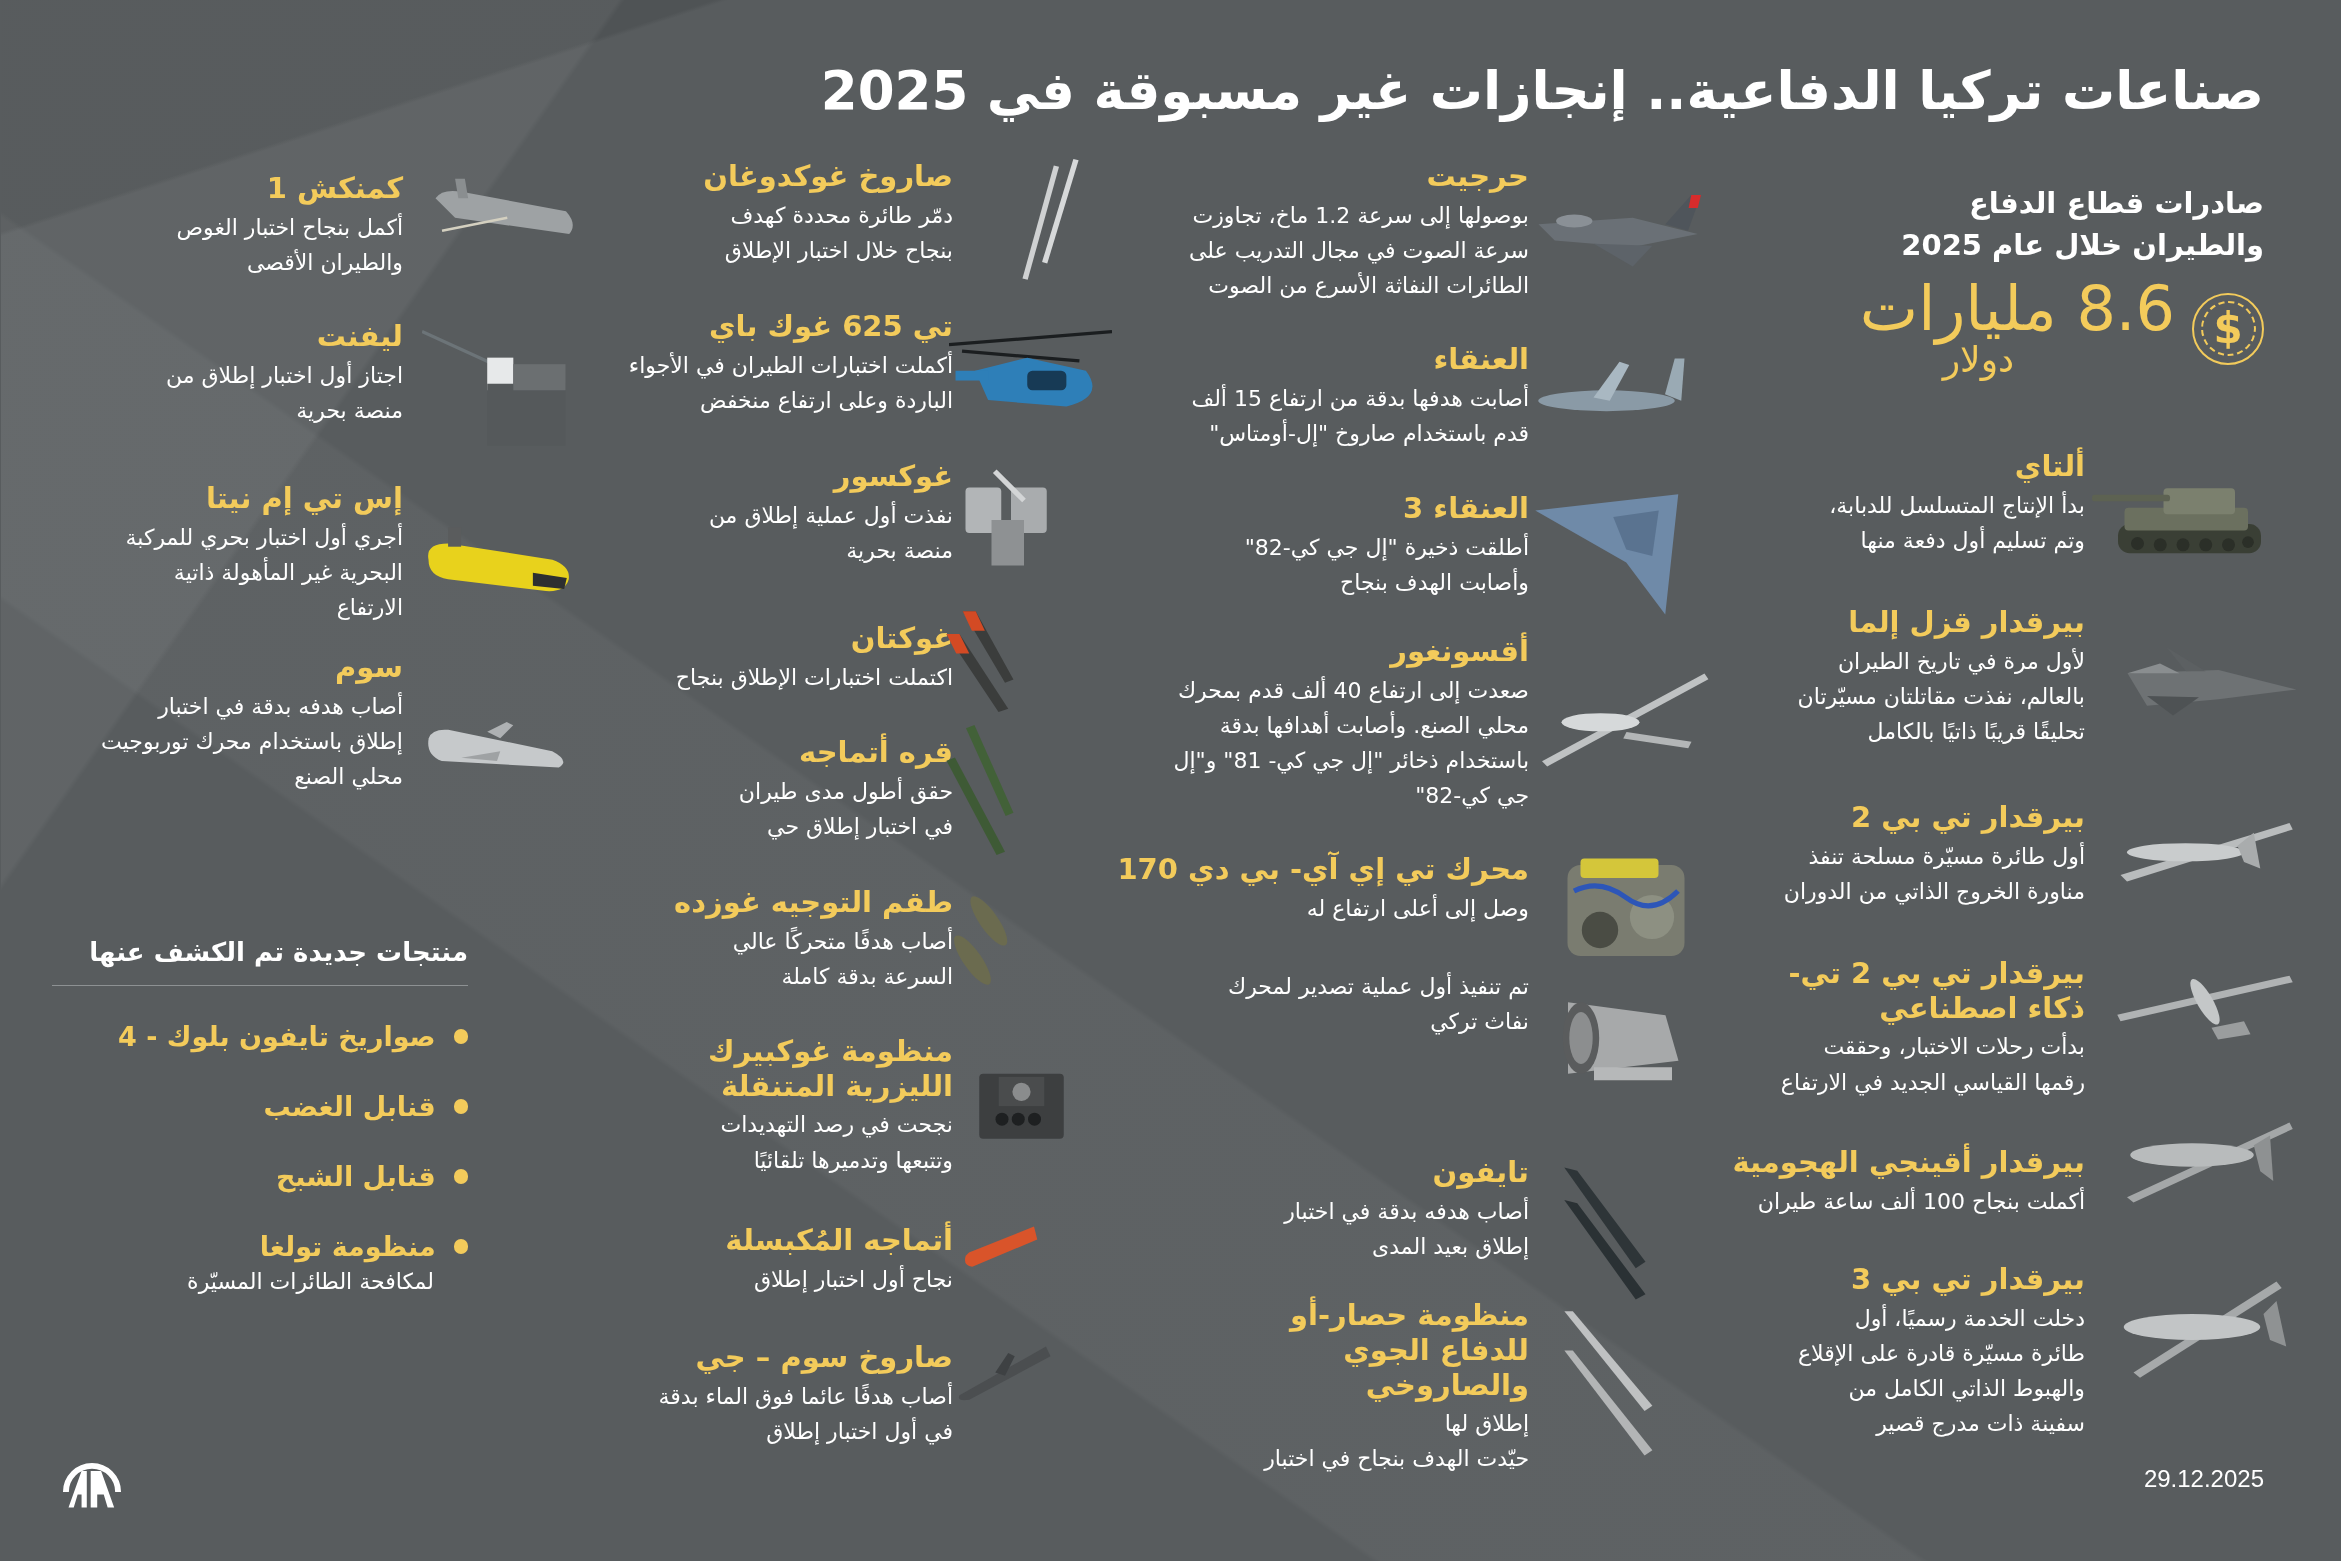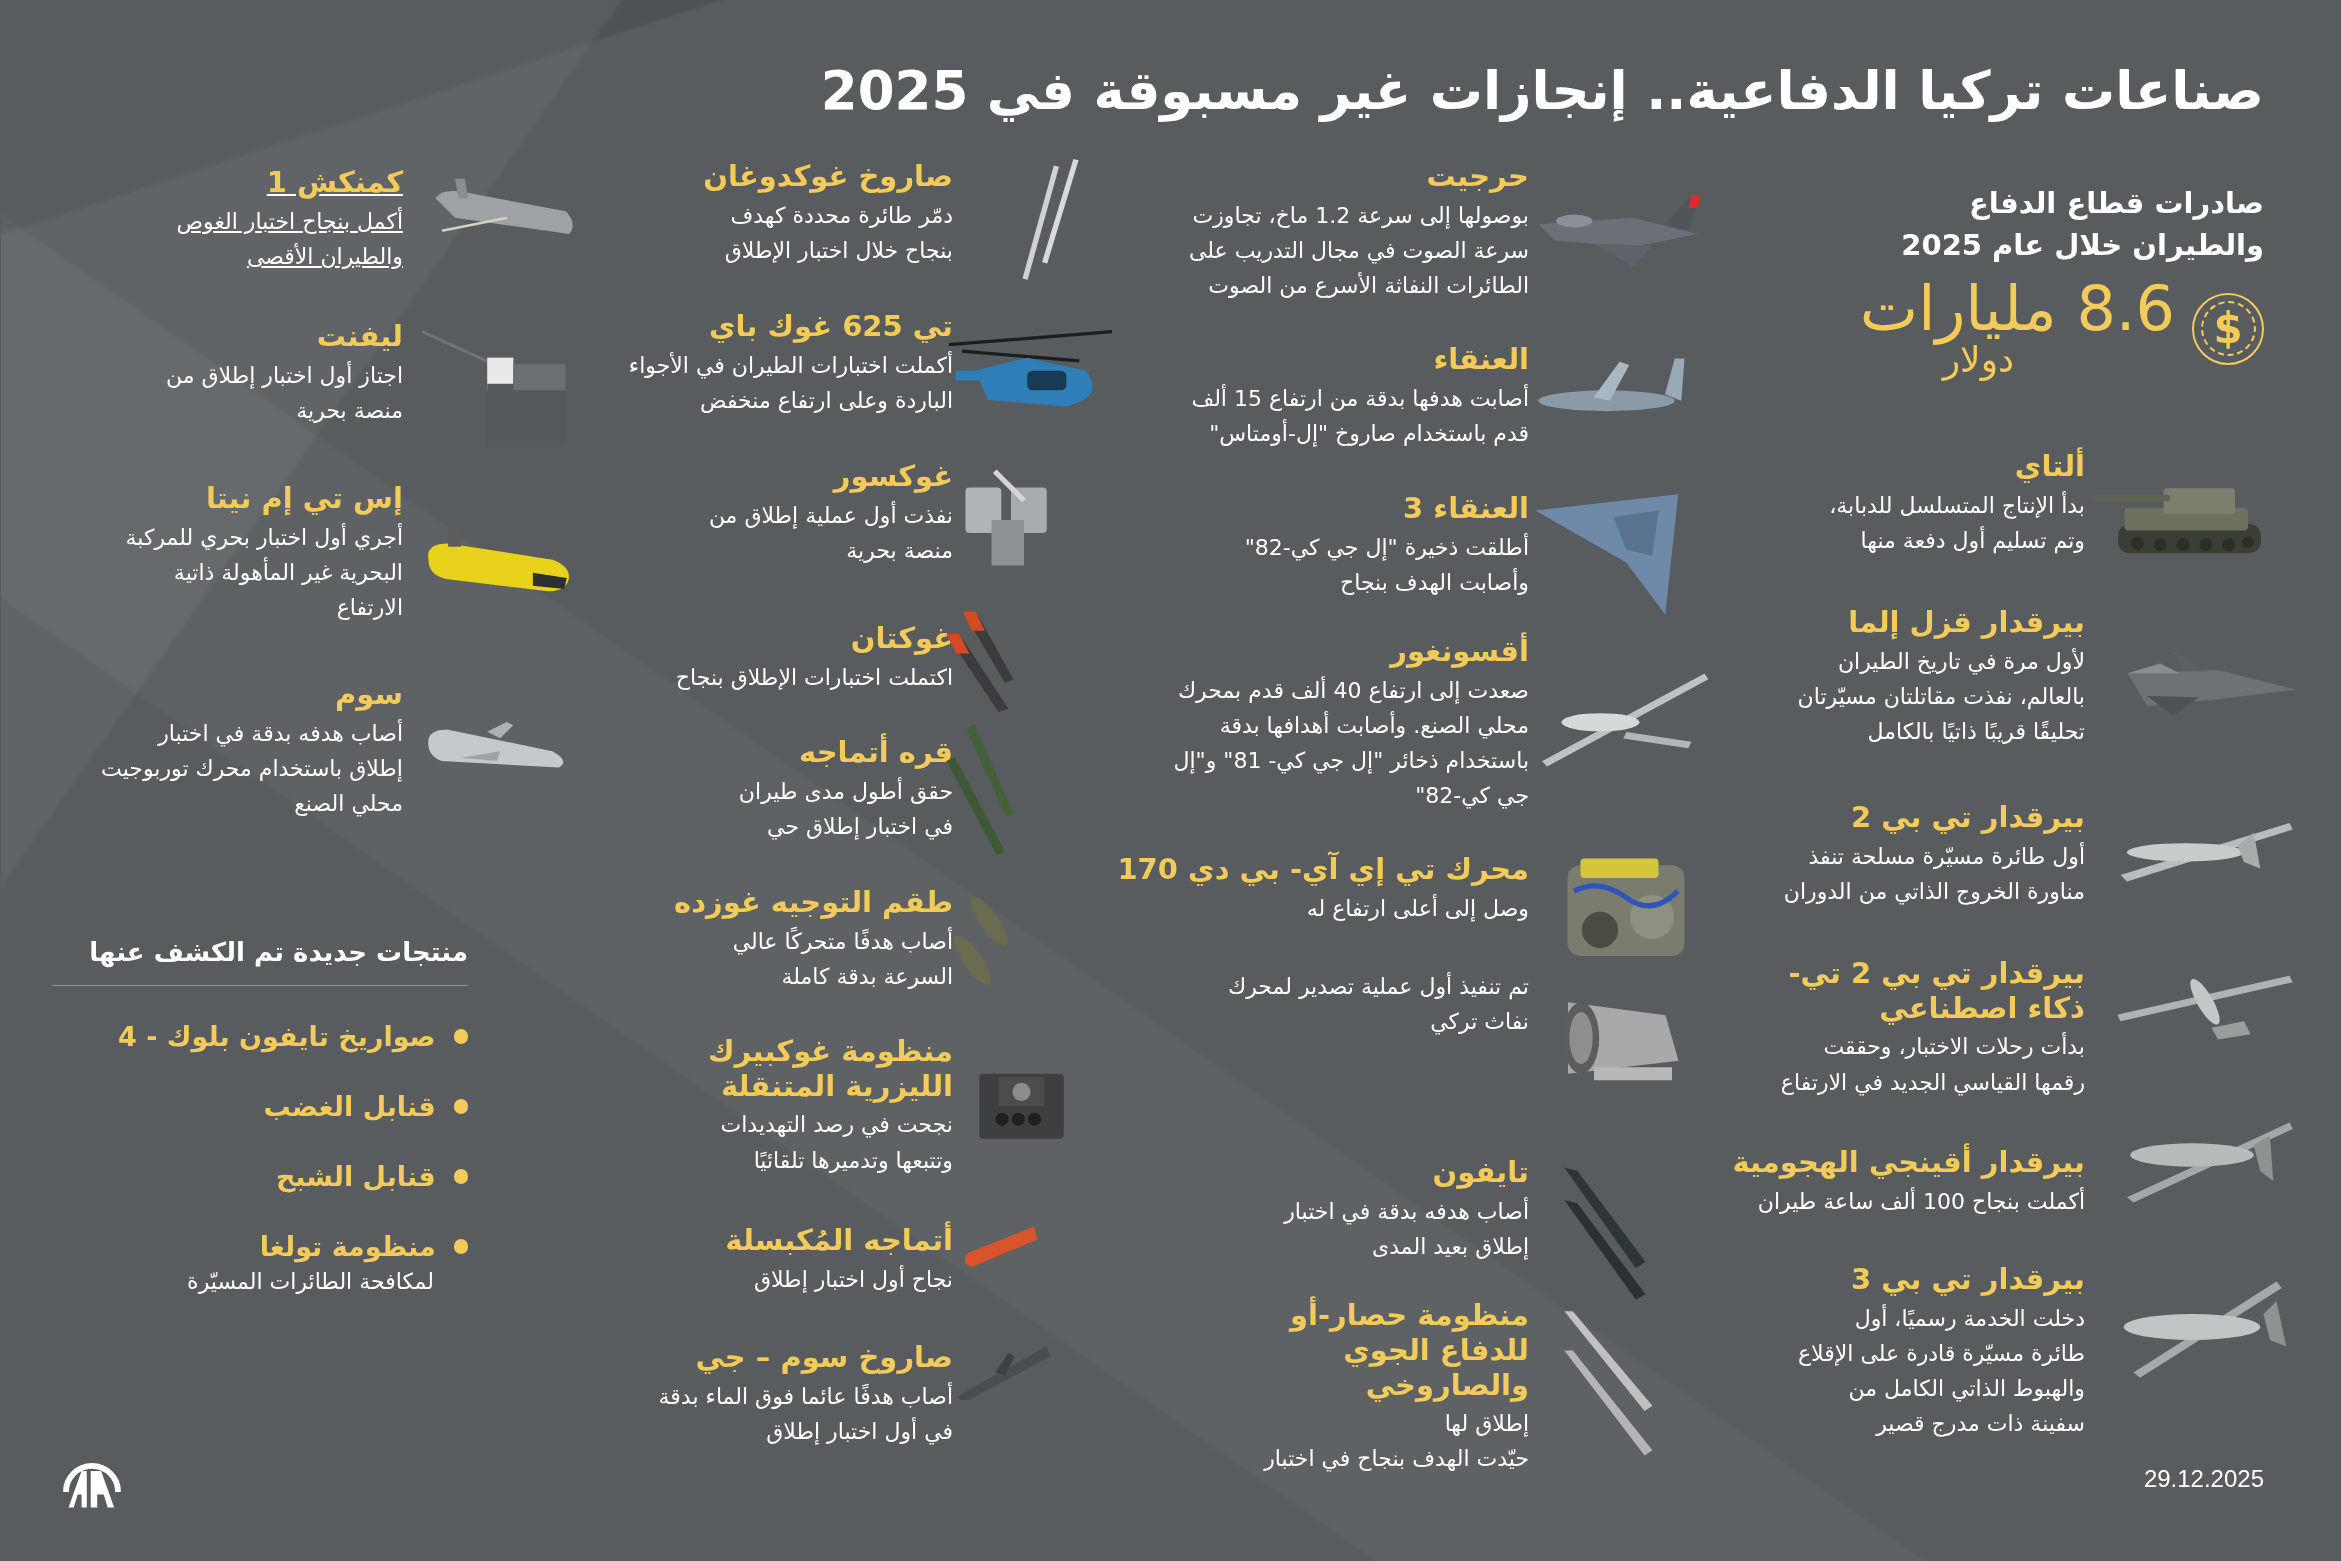--- a/index.html
+++ b/index.html
@@ -364,21 +364,21 @@
 <div class="item" style="top:1340px; right:1389px; width:390px;">
   <h3>صاروخ سوم – جي</h3>
   <p>أصاب هدفًا عائما فوق الماء بدقة</p>
   <p>في أول اختبار إطلاق</p>
 </div>
 <svg class="pic" style="top:1340px; right:1288px;" width="98" height="65" viewBox="0 0 150 100">
   <path d="M5 85 Q0 95 20 92 L145 25 L138 10 Z" fill="#4b4e50"></path>
   <path d="M60 50 L80 20 L90 25 L75 55 Z" fill="#3e4143"></path>
 </svg>
 
-<div class="item" style="top:165px; right:1939px; width:351px;text-decoration:underline;">
+<div class="item" style="top:171px; right:1939px; width:351px;">
   <h3>كمنكش 1</h3>
   <p>أكمل بنجاح اختبار الغوص</p>
   <p>والطيران الأقصى</p>
 </div>
 <svg class="pic" style="top:172px; right:1763px;" width="150" height="72" viewBox="0 0 230 110">
   <path d="M10 40 Q20 25 50 30 L210 60 Q228 80 215 95 L40 70 Z" fill="#9ea2a4"></path>
   <path d="M40 10 L55 10 L60 40 L45 40 Z" fill="#8a8e90"></path>
   <path d="M20 90 L120 70" stroke="#d4d0c0" stroke-width="4"></path>
 </svg>
 
@@ -399,21 +399,21 @@
   <p>أجري أول اختبار بحري للمركبة</p>
   <p>البحرية غير المأهولة ذاتية</p>
   <p>الارتفاع</p>
 </div>
 <svg class="pic" style="top:527px; right:1770px;" width="150" height="72" viewBox="0 0 230 110">
   <path d="M10 50 Q5 25 40 25 L200 50 Q228 60 225 80 Q220 100 190 98 L40 80 Q10 75 10 50 Z" fill="#e8d21c"></path>
   <rect x="40" y="0" width="20" height="30" fill="#5a5c5d"></rect>
   <path d="M170 70 L222 78 L218 95 L170 90 Z" fill="#2d2f30"></path>
 </svg>
 
-<div class="item" style="top:677px; right:1939px; width:403px;">
+<div class="item" style="top:650px; right:1939px; width:403px;">
   <h3>سوم</h3>
   <p>أصاب هدفه بدقة في اختبار</p>
   <p>إطلاق باستخدام محرك توربوجيت</p>
   <p>محلي الصنع</p>
 </div>
 <svg class="pic" style="top:722px; right:1770px;" width="150" height="52" viewBox="0 0 230 80">
   <path d="M10 25 Q15 10 40 12 L200 45 Q228 60 210 70 L30 60 Q5 50 10 25 Z" fill="#c6c9cb"></path>
   <path d="M100 15 L130 0 L140 5 L120 25 Z" fill="#aeb1b3"></path>
   <path d="M60 55 L120 45 L115 60 Z" fill="#9fa2a4"></path>
 </svg>

